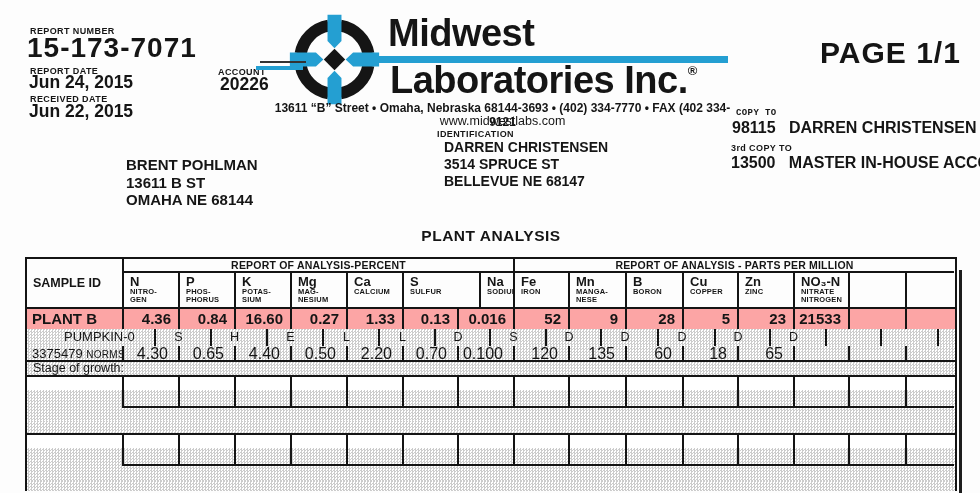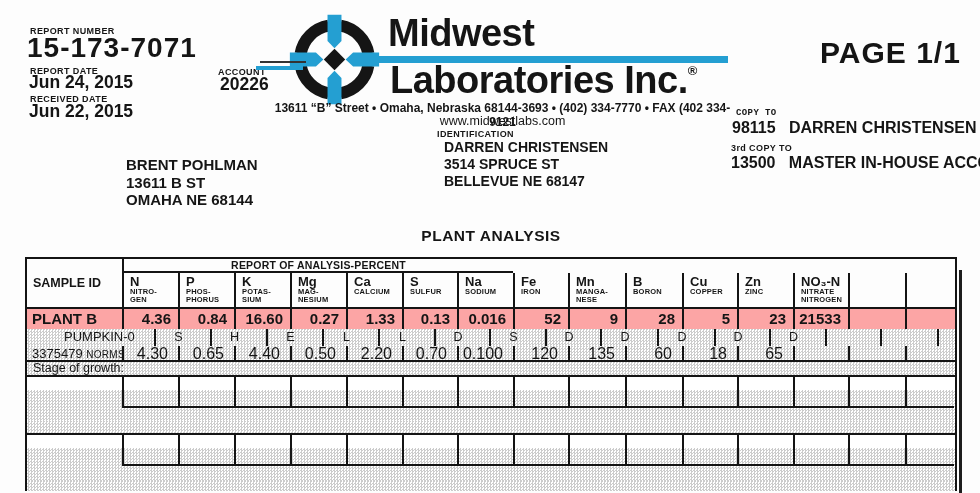--- a/index.html
+++ b/index.html
@@ -113,20 +113,21 @@
     <div>3514 SPRUCE ST</div>
     <div>BELLEVUE NE 68147</div>
   </div>
 
   <div class="abs title" style="left:25px;top:227px;">PLANT ANALYSIS</div>
 
   <div class="tbl">
     <div class="grid16 hdr" id="hdr">
       <div class="cell sample-hd">SAMPLE ID</div>
       <div class="cell grp grp-pct vl">REPORT OF ANALYSIS-PERCENT</div>
+      <div class="cell grp grp-ppm vl">REPORT OF ANALYSIS - PARTS PER MILLION</div>
     <div class="cell el vl" style="grid-area: 2 / 2;">
           <div class="sym">N</div>
           <div class="sub">NITRO-
 GEN</div>
         </div>
         <div class="cell el vl" style="grid-area: 2 / 3;">
           <div class="sym">P</div>
           <div class="sub">PHOS-
 PHORUS</div>
         </div>
@@ -141,21 +142,21 @@
 NESIUM</div>
         </div>
         <div class="cell el vl" style="grid-area: 2 / 6;">
           <div class="sym">Ca</div>
           <div class="sub">CALCIUM</div>
         </div>
         <div class="cell el vl" style="grid-area: 2 / 7;">
           <div class="sym">S</div>
           <div class="sub">SULFUR</div>
         </div>
-        <div class="cell el vl" style="grid-area: 2 / 8;">
+        <div class="cell el vl" style="grid-area: 2 / 8; margin-left: 22px;">
           <div class="sym">Na</div>
           <div class="sub">SODIUM</div>
         </div>
         <div class="cell el vl" style="grid-area: 2 / 9;">
           <div class="sym">Fe</div>
           <div class="sub">IRON</div>
         </div>
         <div class="cell el vl" style="grid-area: 2 / 10;">
           <div class="sym">Mn</div>
           <div class="sub">MANGA-

